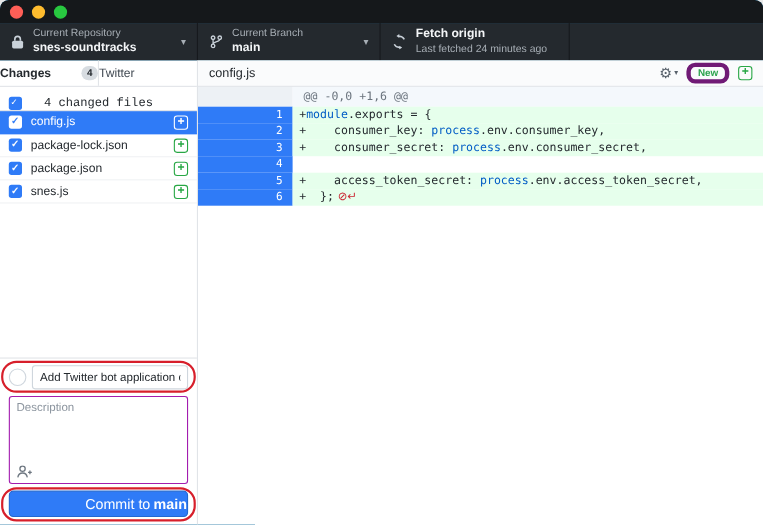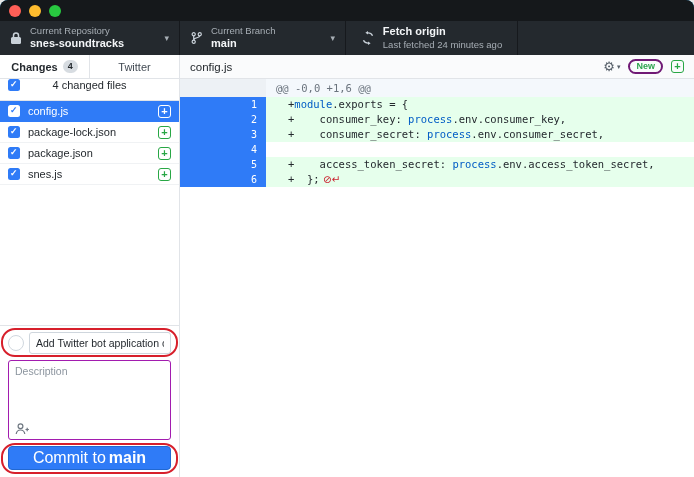--- a/index.html
+++ b/index.html
@@ -8,39 +8,39 @@
 
   
   .titlebar { height: 21px; background: #15181b; display: flex; align-items: center; padding-left: 9px; gap: 8px; }
   .tl { width: 12px; height: 12px; border-radius: 50%; display: inline-block; }
 
   
   .toolbar { height: 34px; background: #24292e; display: flex; }
   .tb-section { display: flex; align-items: center; padding: 0 10px; border-right: 1px solid #16191d; }
   .tb-section.repo { width: 180px; }
   .tb-section.branch { width: 166px; }
-  .tb-section.fetch { width: 172px; justify-content: center; }
+  .tb-section.fetch { width: 172px; }
   .tb-fill { flex: 1; }
   .tb-icon { margin-right: 8px; display: flex; flex: none; }
   .tb-stack { display: flex; flex-direction: column; line-height: 1.25; min-width: 0; }
   .tb-label { font-size: 9.5px; color: #a7aeb5; white-space: nowrap; }
   .tb-value { font-size: 11px; font-weight: 700; color: #f3f5f7; white-space: nowrap; }
   .caret { color: #a7aeb5; font-size: 9px; margin-left: auto; padding-left: 6px; }
 
   .content { display: flex; height: 422px; }
 
   
   .sidebar { width: 180px; border-right: 1px solid #e1e4e8; display: flex; flex-direction: column; background: #fff; }
   .tabs { display: flex; height: 24px; border-bottom: 1px solid #e1e4e8; flex: none; }
-  .tab { flex: 1; display: flex; align-items: center; justify-content: center; gap: 5px; font-size: 11px; color: #424a53; }
+  .tab { flex: 1; display: flex; align-items: center; justify-content: space-between; gap: 5px; font-size: 11px; color: #424a53; }
   .tab.active { font-weight: 700; color: #24292e; }
   .tab + .tab { border-left: 1px solid #e1e4e8; }
   .badge { background: #d7dce1; border-radius: 7px; padding: 0 5px; font-size: 9px; font-weight: 600; line-height: 13px; color: #24292e; }
 
-  .files-header { height: 22px; border-bottom: 1px solid #e1e4e8; display: flex; align-items: flex-start; position: relative; font-size: 11px; color: #24292e; flex: none; }
+  .files-header { height: 22px; border-bottom: 1px solid #e1e4e8; display: flex; align-items: flex-end; position: relative; font-size: 11px; color: #24292e; flex: none; font-family: Liberation Mono, monospace; }
   .files-header .cb { position: absolute; left: 8px; }
   .fh-label { margin: 0 auto; }
 
   .cb { width: 12px; height: 12px; border-radius: 2.5px; background: var(--accent, #2f7bf7); position: relative; display: inline-block; flex: none; }
   .cb::after { content: "✓"; position: absolute; color: #fff; font-size: 9px; font-weight: 700; left: 2px; top: -1px; line-height: 13px; }
 
   .file-row { height: 21px; display: flex; align-items: center; padding: 0 8px; font-size: 11px; color: #24292e; border-bottom: 1px solid #f0f2f4; flex: none; }
   .file-row .file-name { margin-left: 8px; white-space: nowrap; }
   .file-row .plus { margin-left: auto; color: var(--green, #28a745); }
   .file-row.selected { background: var(--accent, #2f7bf7); color: #fff; border-bottom-color: var(--accent, #2f7bf7); }
@@ -55,44 +55,44 @@
 
   
   .commit-form { position: relative; padding: 5px 8px 7px; border-top: 1px solid #e1e4e8; flex: none; }
   .summary-row { display: flex; align-items: center; margin-bottom: 5px; gap: 5px; height: 24px; }
   .avatar { width: 16px; height: 16px; border-radius: 50%; border: 1px solid #d0d7de; background: #fff; flex: none; }
   .summary-input { flex: 1; height: 22px; min-width: 0; border: 1px solid #cfd6dd; border-radius: 3px; padding: 0 6px; font-size: 10.5px; font-family: inherit; color: #24292e; outline: none; background: #fff; }
   .desc-box { border: 1px solid #a21caf; border-radius: 3px; height: 80px; position: relative; margin-bottom: 6px; background: #fff; }
   .desc-input { width: 100%; height: 56px; border: none; outline: none; resize: none; padding: 4px 6px; font-size: 10.5px; font-family: inherit; color: #24292e; background: transparent; display: block; }
   .desc-input::placeholder { color: #8c959f; }
   .coauthor { position: absolute; left: 6px; bottom: 4px; display: flex; }
-  .commit-btn { width: 100%; height: 24px; background: var(--accent, #2f7bf7); border: 1px solid #2268d1; border-radius: 4px; color: #fff; font-size: 16px; font-family: inherit; display: flex; align-items: center; justify-content: center; gap: 3px; }
+  .commit-btn { width: 100%; height: 24px; background: var(--accent, #2f7bf7); border: 1px solid #2268d1; border-radius: 4px; color: #fff; font-size: 13px; font-family: inherit; display: flex; align-items: center; justify-content: flex-end; gap: 3px; }
   .commit-btn .b { font-weight: 700; }
 
   
   .annot { position: absolute; border: 2.5px solid var(--annot, #d71f2b); border-radius: 14px; pointer-events: none; z-index: 5; }
   .annot-summary { left: 1px; right: 1px; top: 2px; height: 29px; }
   .annot-button { left: 1px; right: 1px; bottom: 3px; height: 31px; }
 
   
   .main { flex: 1; display: flex; flex-direction: column; background: #fff; min-width: 0; }
   .main-header { height: 24px; background: #fafbfc; border-bottom: 1px solid #e1e4e8; display: flex; align-items: center; padding: 0 10px; font-size: 11.5px; color: #24292e; flex: none; }
   .mh-right { margin-left: auto; display: flex; align-items: center; gap: 8px; }
   .gear { color: #57606a; font-size: 13px; display: flex; align-items: center; gap: 2px; line-height: 1; }
   .caret2 { font-size: 7px; }
-  .new-badge { font-size: 9px; font-weight: 600; color: #2da44e; border: 2px solid #701a75; border-radius: 8px; padding: 1px 6px; line-height: 1.1; }
+  .new-badge { font-size: 9px; font-weight: 600; color: #2da44e; border: 4px solid #701a75; border-radius: 8px; padding: 1px 6px; line-height: 1.1; }
   .green-plus { color: var(--green, #28a745); }
 
   .diff { font-family: "DejaVu Sans Mono", "Liberation Mono", monospace; }
   .hunk-row { display: flex; height: 18px; }
   .hunk-gutter { width: 86px; background: #edf1f5; flex: none; }
   .hunk-text { flex: 1; background: #f4f8fc; color: #6a737d; font-size: 10.5px; line-height: 18px; padding-left: 10px; white-space: pre; }
   .diff-line { display: flex; height: 15px; }
   .diff-line .gutter { width: 86px; flex: none; background: var(--accent, #2f7bf7); color: #fff; font-size: 10px; line-height: 15px; text-align: right; padding-right: 9px; }
-  .diff-line .code { flex: 1; background: var(--added, #e6ffec); font-size: 10.5px; line-height: 15px; padding-left: 22px; white-space: pre; color: #24292e; min-width: 0; overflow: hidden; }
+  .diff-line .code { flex: 1; background: var(--added, #e6ffec); font-size: 10.5px; line-height: 15px; padding-left: 6px; white-space: pre; color: #24292e; min-width: 0; overflow: hidden; }
   .seg-k { color: var(--kw, #005cc5); }
   .seg-p { color: #24292e; }
   .seg-w { color: #cb2431; font-family: "DejaVu Sans", sans-serif; }
 </style>
 </head>
 <body>
 
 <div id="app">
 
   <div class="titlebar">

